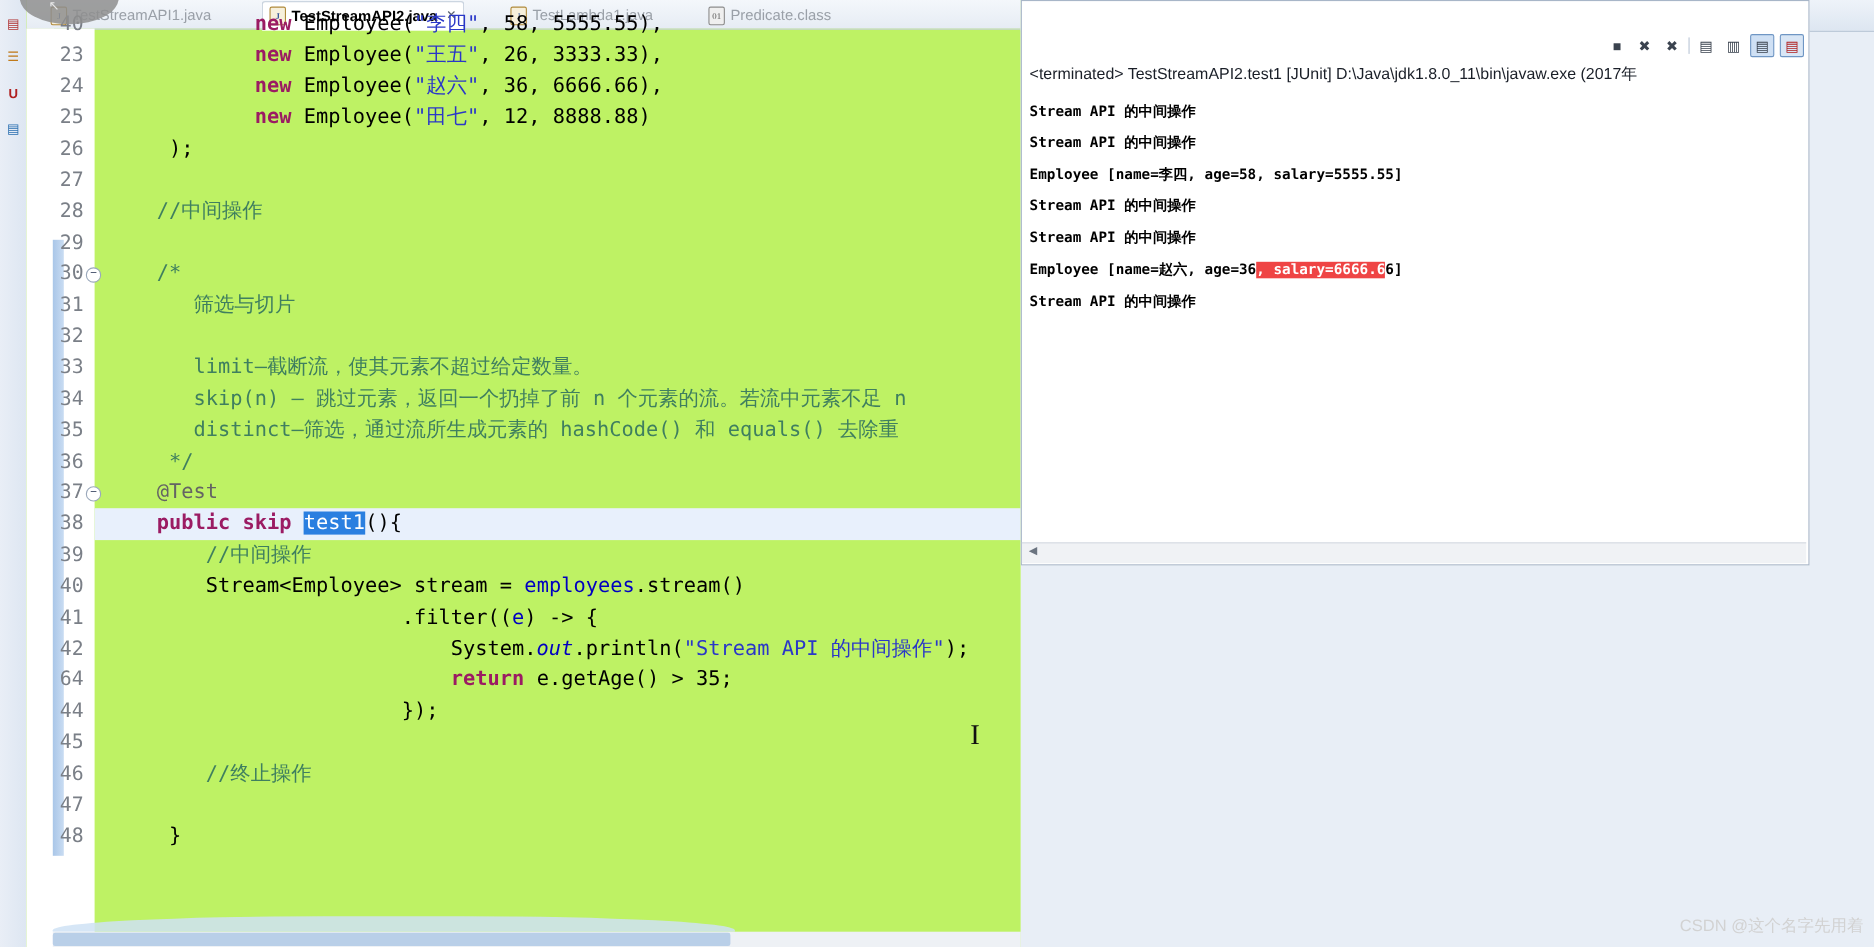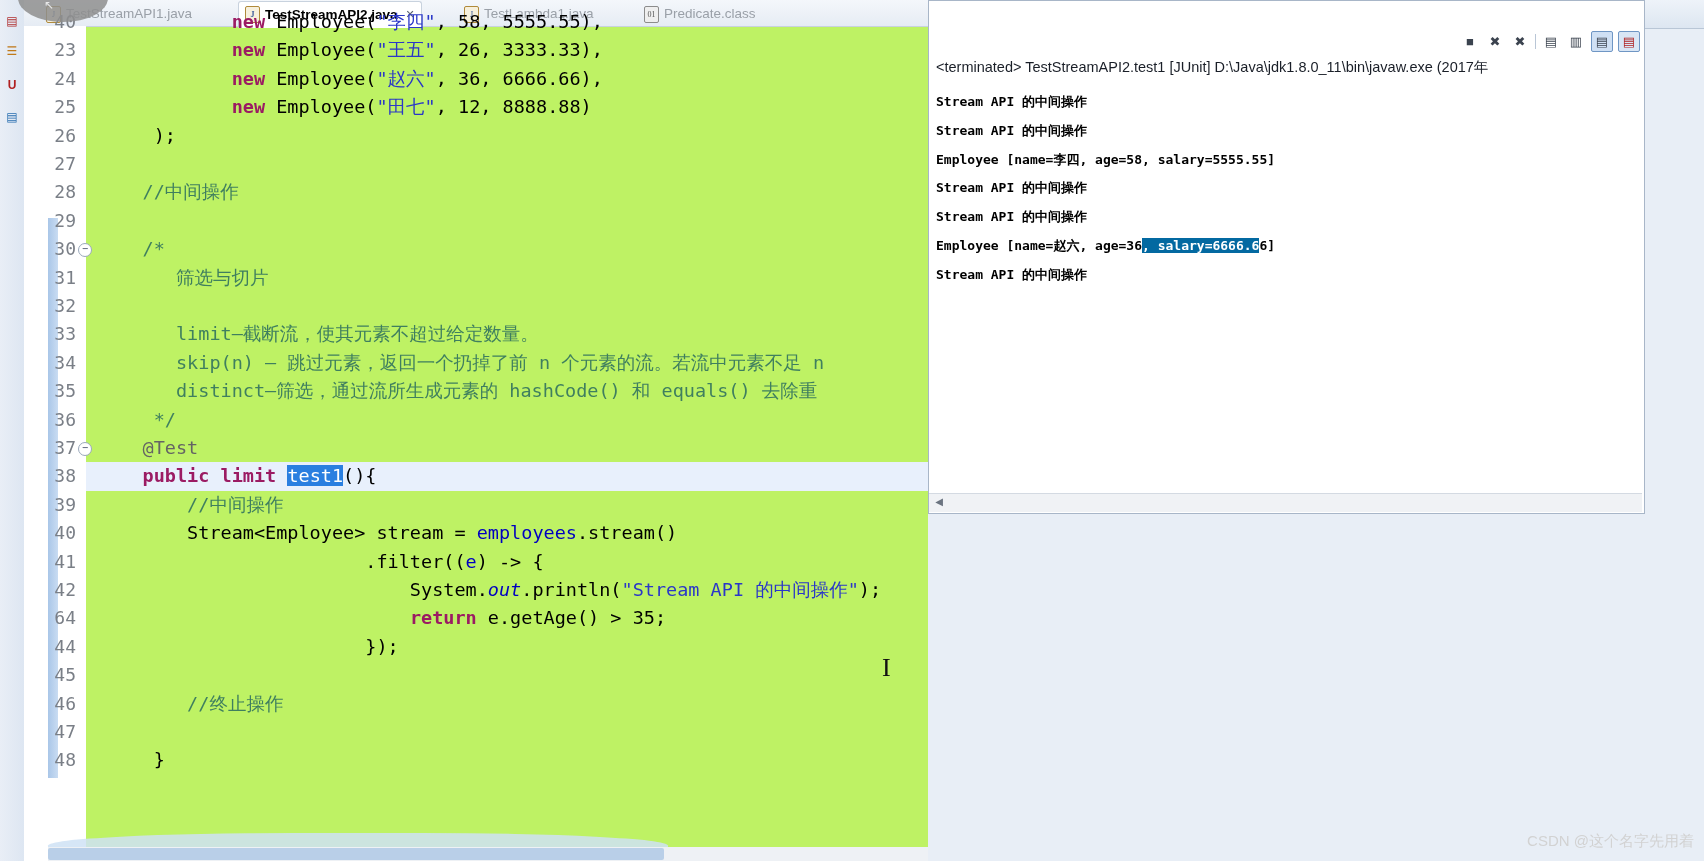--- a/index.html
+++ b/index.html
@@ -145,21 +145,21 @@
   .termline{
     position:absolute;left:8px;top:58px;width:705px;
     font-family:"Liberation Sans",sans-serif;
     font-size:14.5px;color:#1a1f28;white-space:nowrap;overflow:hidden;
   }
   .cout{
     position:absolute;left:8px;white-space:pre;
     font-family:"DejaVu Sans Mono","Liberation Mono",monospace;
     font-size:13px;line-height:28.8px;color:#000000;font-weight:bold;
   }
-  .cout .hl{background:#0369a1;color:#ffffff;}
+  .cout .hl{background:#ef4444;color:#ffffff;}
   .cscroll{
     position:absolute;left:1px;bottom:1px;width:713px;height:18px;
     background:#f0f2f5;border-top:1px solid #d4dae2;
   }
   .cscroll .arr{
     position:absolute;left:3px;top:1px;width:14px;height:14px;
     font-size:10px;line-height:14px;text-align:center;color:#6b7480;
   }
 
   
@@ -246,21 +246,21 @@
         <div class="line" style="top: 206.8px;"><span class="lnum">29</span><span class="code"><span class="plain"></span></span></div>
         <div class="line" style="top: 235.2px;"><span class="lnum">30</span><span class="fold">−</span><span class="code"><span class="cmt">    /*</span></span></div>
         <div class="line" style="top: 263.6px;"><span class="lnum">31</span><span class="code"><span class="cmt">       筛选与切片</span></span></div>
         <div class="line" style="top: 292px;"><span class="lnum">32</span></div>
         <div class="line" style="top: 320.4px;"><span class="lnum">33</span><span class="code"><span class="cmt">       limit—截断流，使其元素不超过给定数量。</span></span></div>
         <div class="line" style="top: 348.8px;"><span class="lnum">34</span><span class="code"><span class="cmt">       skip(n) — 跳过元素，返回一个扔掉了前 n 个元素的流。若流中元素不足 n</span></span></div>
         <div class="line" style="top: 377.2px;"><span class="lnum">35</span><span class="code"><span class="cmt">       distinct—筛选，通过流所生成元素的 hashCode() 和 equals() 去除重</span></span></div>
         <div class="line" style="top: 405.6px;"><span class="lnum">36</span><span class="code"><span class="cmt">     */</span></span></div>
         <div class="line" style="top: 434px;"><span class="lnum">37</span><span class="fold">−</span><span class="code"><span class="annotkw">    @Test</span></span></div>
         <div class="rowhl" style="top: 462.4px;"></div>
-        <div class="line" style="top: 462.4px;"><span class="lnum">38</span><span class="code"><span class="plain">    </span><span class="kw">public</span><span class="plain"> </span><span class="kw">limit</span><span class="plain"> </span><span class="sel">test1</span><span class="plain">(){</span></span></div>
+        <div class="line" style="top: 462.4px;"><span class="lnum">38</span><span class="code"><span class="plain">    </span><span class="kw">public</span><span class="plain"> </span><span class="kw">skip</span><span class="plain"> </span><span class="sel">test1</span><span class="plain">(){</span></span></div>
         <div class="line" style="top: 490.8px;"><span class="lnum">39</span><span class="code"><span class="cmt">        //中间操作</span></span></div>
         <div class="line" style="top: 519.2px;"><span class="lnum">40</span><span class="code"><span class="plain">        Stream&lt;Employee&gt; </span><span class="plain">stream</span><span class="plain"> = </span><span class="fld">employees</span><span class="plain">.stream()</span></span></div>
         <div class="line" style="top: 547.6px;"><span class="lnum">41</span><span class="code"><span class="plain">                        .filter((</span><span class="fld">e</span><span class="plain">) -&gt; {</span></span></div>
         <div class="line" style="top: 576px;"><span class="lnum">42</span><span class="code"><span class="plain">                            System.</span><span class="ital">out</span><span class="plain">.println(</span><span class="str">"Stream API 的中间操作"</span><span class="plain">);</span></span></div>
         <div class="line" style="top: 604.4px;"><span class="lnum">64</span><span class="code"><span class="plain">                            </span><span class="kw">return</span><span class="plain"> e.getAge() &gt; 35;</span></span></div>
         <div class="line" style="top: 632.8px;"><span class="lnum">44</span><span class="code"><span class="plain">                        });</span></span></div>
         <div class="line" style="top: 661.2px;"><span class="lnum">45</span><span class="code"><span class="plain"></span></span></div>
         <div class="line" style="top: 689.6px;"><span class="lnum">46</span><span class="code"><span class="cmt">        //终止操作</span></span></div>
         <div class="line" style="top: 718px;"><span class="lnum">47</span></div>
         <div class="line" style="top: 746.4px; text-decoration: underline;"><span class="lnum">48</span><span class="code"><span class="plain">     }</span></span></div>

